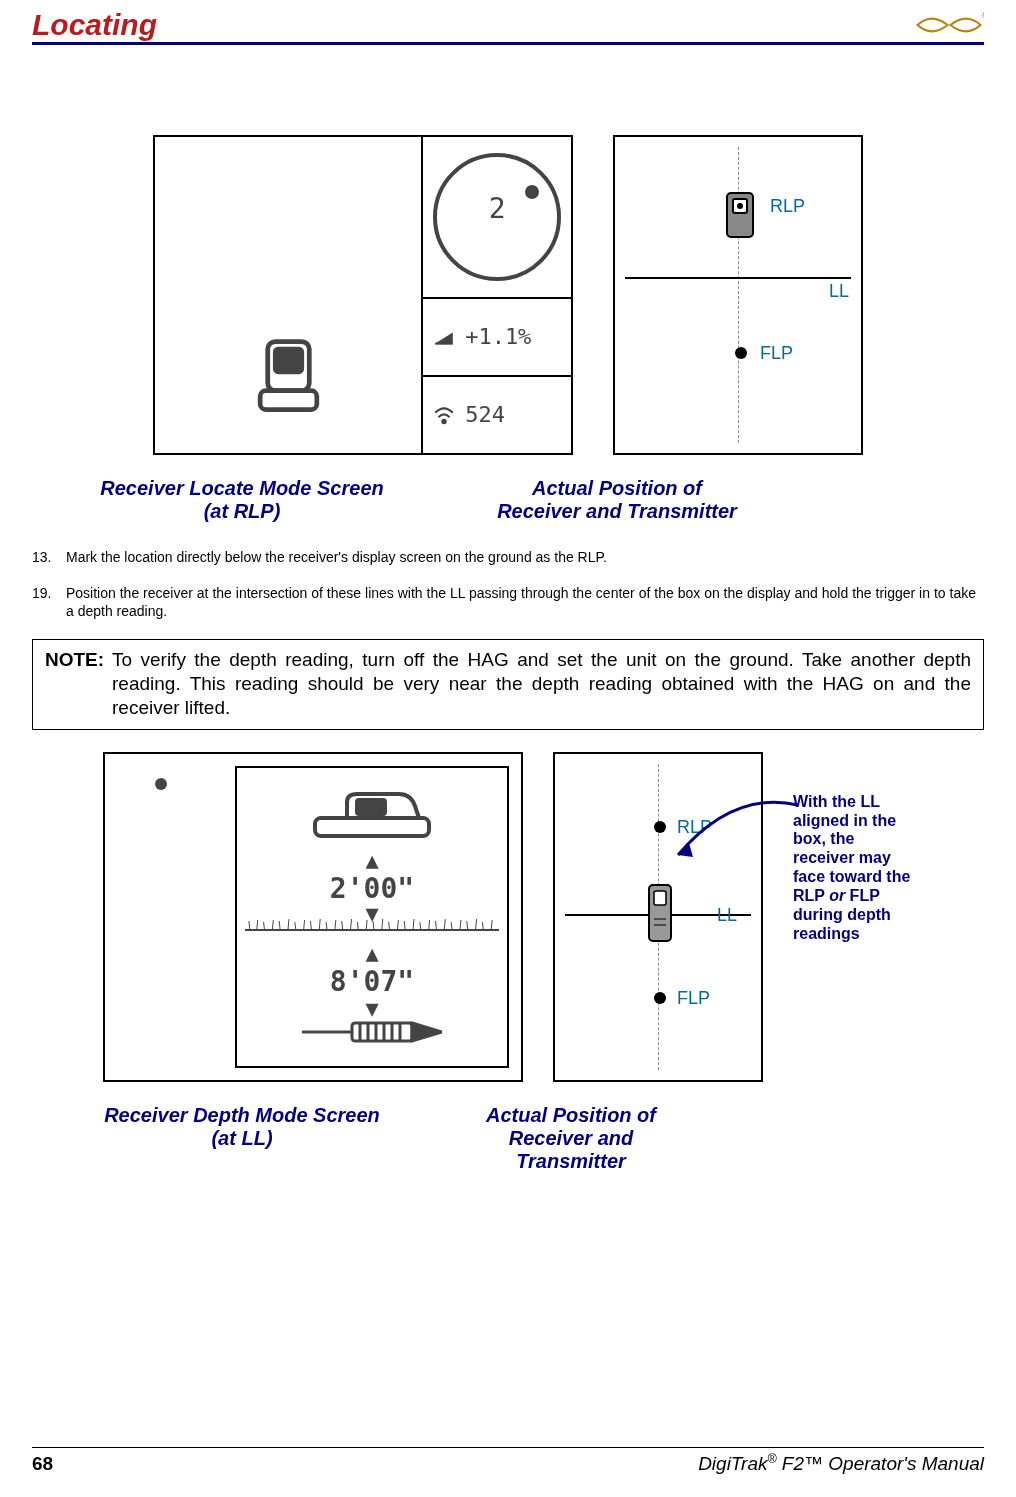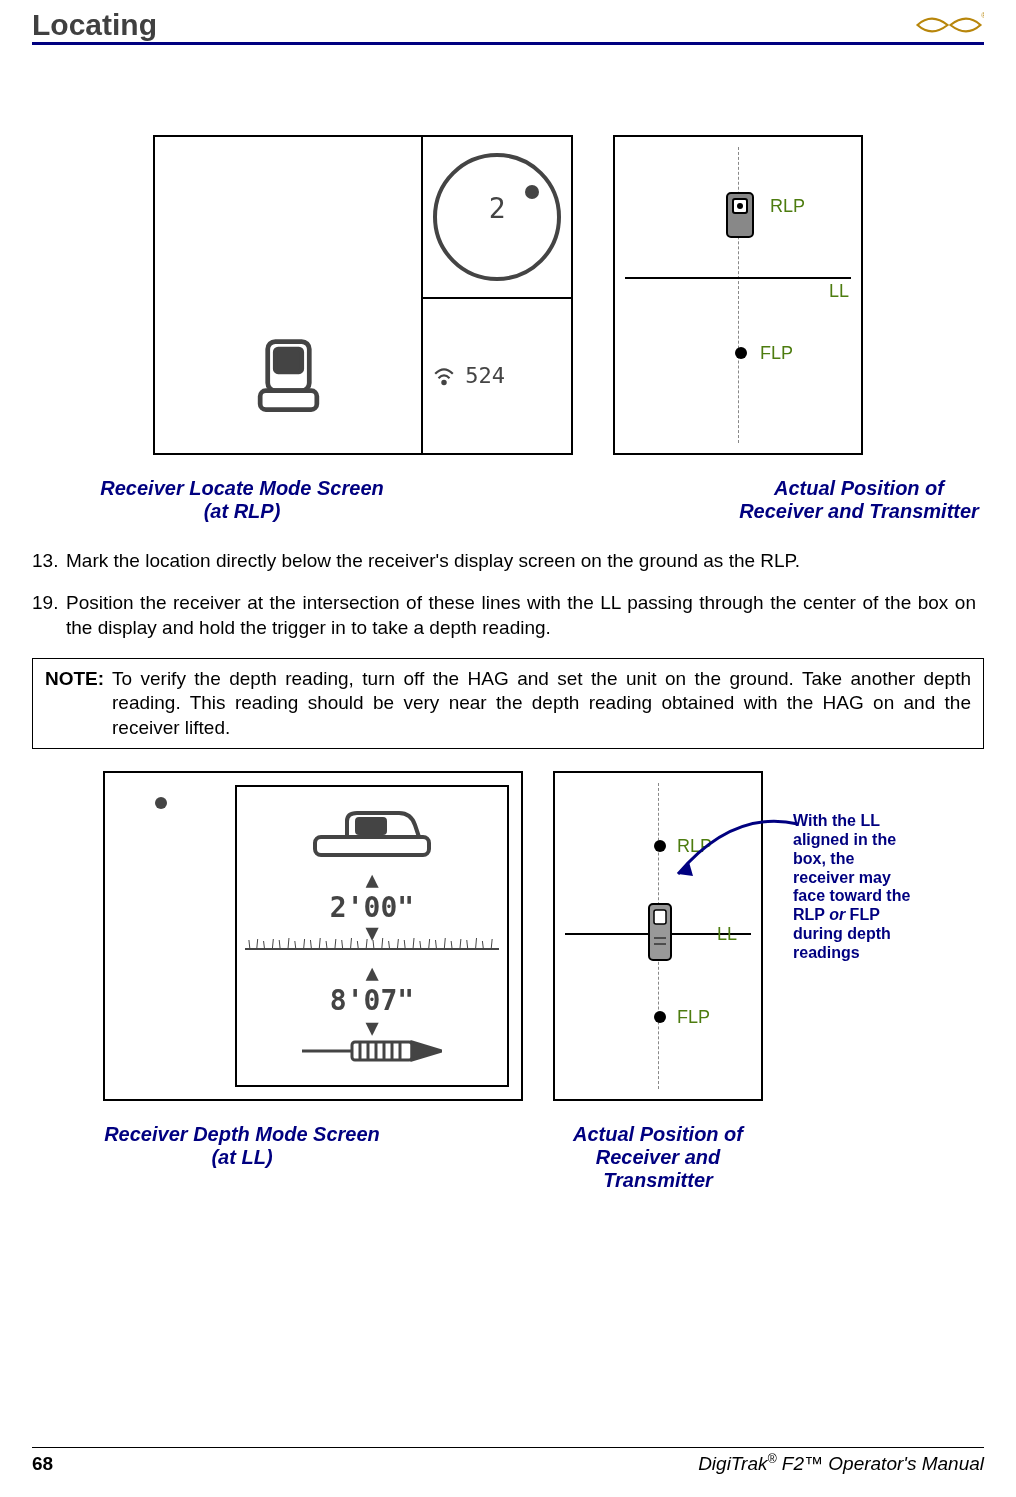--- a/index.html
+++ b/index.html
@@ -16,22 +16,23 @@
     padding:8px 32px 0 32px;
   }
   .head-row{
     display:flex;
     justify-content:space-between;
     align-items:center;
     border-bottom:3px solid #000080;
     padding-bottom:0px;
   }
   .head-title{
-    color:#404040;
+    color:#b91c1c;
     font-weight:bold;
+    font-style:italic;
     font-size:30px;
     font-family:Arial,Helvetica,sans-serif;
   }
   .logo{width:70px;height:30px;display:flex;align-items:center;justify-content:center}
   .logo svg{width:70px;height:30px}
   .figrow{
     display:flex;
     justify-content:center;
     gap:40px;
     margin-top:90px;
@@ -56,28 +57,28 @@
   .cell:last-child{border-bottom:none}
   .ic{width:22px;height:22px;display:inline-flex;align-items:center;justify-content:center}
   .actual-box{
     width:250px;height:320px;border:2px solid #000;box-sizing:border-box;position:relative;
   }
   .actual-box .vline{position:absolute;left:50%;top:10px;bottom:10px;border-left:1px dashed #888}
   .actual-box .hline{position:absolute;left:10px;right:10px;top:140px;border-top:2px solid #000}
   .actual-box .rlp{position:absolute;left:102px;top:50px;width:46px;height:56px}
   .actual-box .rlp svg{width:46px;height:56px}
   .actual-box .flp-dot{position:absolute;left:120px;top:210px;width:12px;height:12px;background:#000;border-radius:50%}
-  .lbl{position:absolute;font:18px/1 Arial;color:#4d7c0f}
+  .lbl{position:absolute;font:18px/1 Arial;color:#0369a1}
   .caprow{
-    display:flex;justify-content:space-between;gap:40px;margin-top:22px;
+    display:flex;justify-content:flex-start;gap:40px;margin-top:22px;
     color:#000080;font-weight:bold;font-style:italic;font-size:20px;text-align:center;
   }
   .caprow .c1{width:420px}
   .caprow .c2{width:250px}
-  .steps{margin:26px 8px 0 0;padding:0;list-style:none;font-size:19px;line-height:1.28}
+  .steps{margin:26px 8px 0 0;padding:0;list-style:none;font-size:14px;line-height:1.28}
   .steps li{margin-bottom:18px;text-align:justify;display:flex}
   .steps li .n{flex:0 0 34px}
   .steps li .t{flex:1}
   .note{
     border:1.5px solid #000;padding:8px 12px;font-size:19px;line-height:1.28;
     margin-top:2px;text-align:justify;display:flex;gap:3px;
   }
   .note .nl{font-weight:bold;flex:0 0 64px}
 
   .figrow2{
@@ -157,20 +158,29 @@
         </span>
       </div>
       <div class="right">
         <div class="dial-cell">
           <div class="dial">
             <div class="num">2</div>
             <div class="dot"></div>
           </div>
         </div>
         <div class="stack">
+          <div class="cell">
+            <span class="ic">
+              <svg viewBox="0 0 20 20">
+                  <polygon points="2,16 18,16 18,6" fill="#444"></polygon>
+                  <line x1="2" y1="16" x2="18" y2="16" stroke="#444" stroke-width="2"></line>
+                </svg>
+            </span>
+            <span>+1.1%</span>
+          </div>
           <div class="cell">
             <span class="ic">
               <svg viewBox="0 0 20 20">
                   <g fill="none" stroke="#444" stroke-width="2">
                     <path d="M2 8 Q10 0 18 8"></path>
                     <path d="M5 12 Q10 7 15 12"></path>
                     <circle cx="10" cy="16" r="1.5" fill="#444"></circle>
                   </g>
                 </svg>
             </span>

